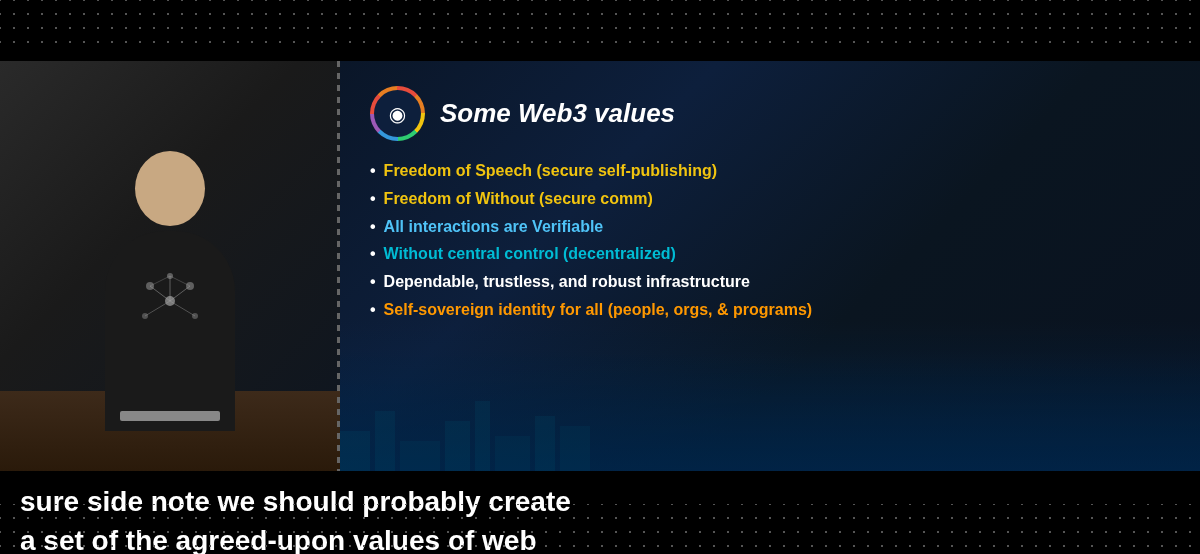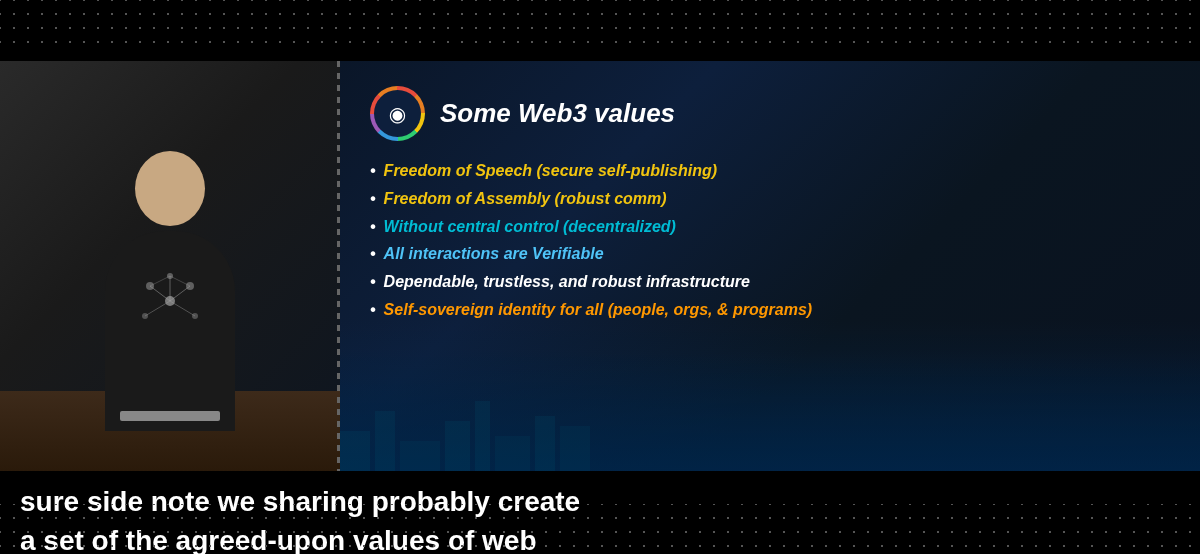--- a/index.html
+++ b/index.html
@@ -212,21 +212,20 @@
       font-weight: bold;
       color: #fff;
       font-style: italic;
     }
 
     
     .bullet-list {
       list-style: none;
       padding: 0;
       margin: 0;
-      font-style: italic;
     }
 
     .bullet-list li {
       display: flex;
       align-items: flex-start;
       margin-bottom: 7px;
       font-size: 16px;
       font-weight: bold;
       line-height: 1.3;
     }
@@ -372,43 +371,43 @@
           <div class="web3-icon-inner"></div>
         </div>
         <span class="slide-title">Some Web3 values</span>
       </div>
 
       <ul class="bullet-list">
         <li>
           <span class="color-yellow">Freedom of Speech (secure self-publishing)</span>
         </li>
         <li>
-          <span class="color-yellow">Freedom of Assembly (robust comm)</span>
+          <span class="color-yellow">Freedom of Without (secure comm)</span>
+        </li>
+        <li>
+          <span class="color-blue">All interactions are Verifiable</span>
         </li>
         <li>
           <span class="color-cyan">Without central control (decentralized)</span>
-        </li>
-        <li>
-          <span class="color-blue">All interactions are Verifiable</span>
         </li>
         <li>
           <span class="color-white">Dependable, trustless, and robust infrastructure</span>
         </li>
         <li>
           <span class="color-orange">Self-sovereign identity for all (people, orgs, &amp; programs)</span>
         </li>
       </ul>
 
     </div>
   </div>
 
   <div class="divider-line"></div>
 
   <div class="caption-area">
     <div class="caption-text">
-      <span>sure side note we sharing probably create</span><br>
+      <span>sure side note we should probably create</span><br>
       <span>a set of the agreed-upon values of web</span>
     </div>
   </div>
 
 </div>
 
 <div class="dot-grid-bottom"></div>
 
 </body></html>

